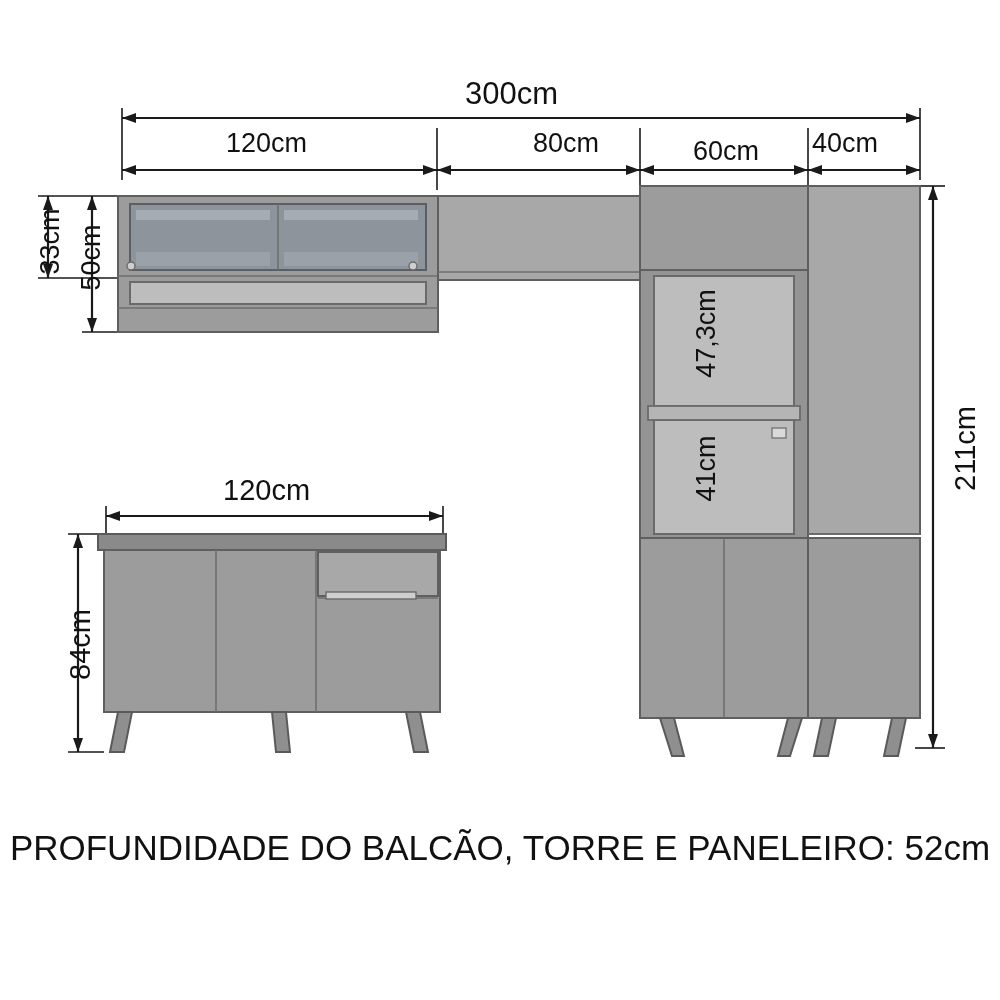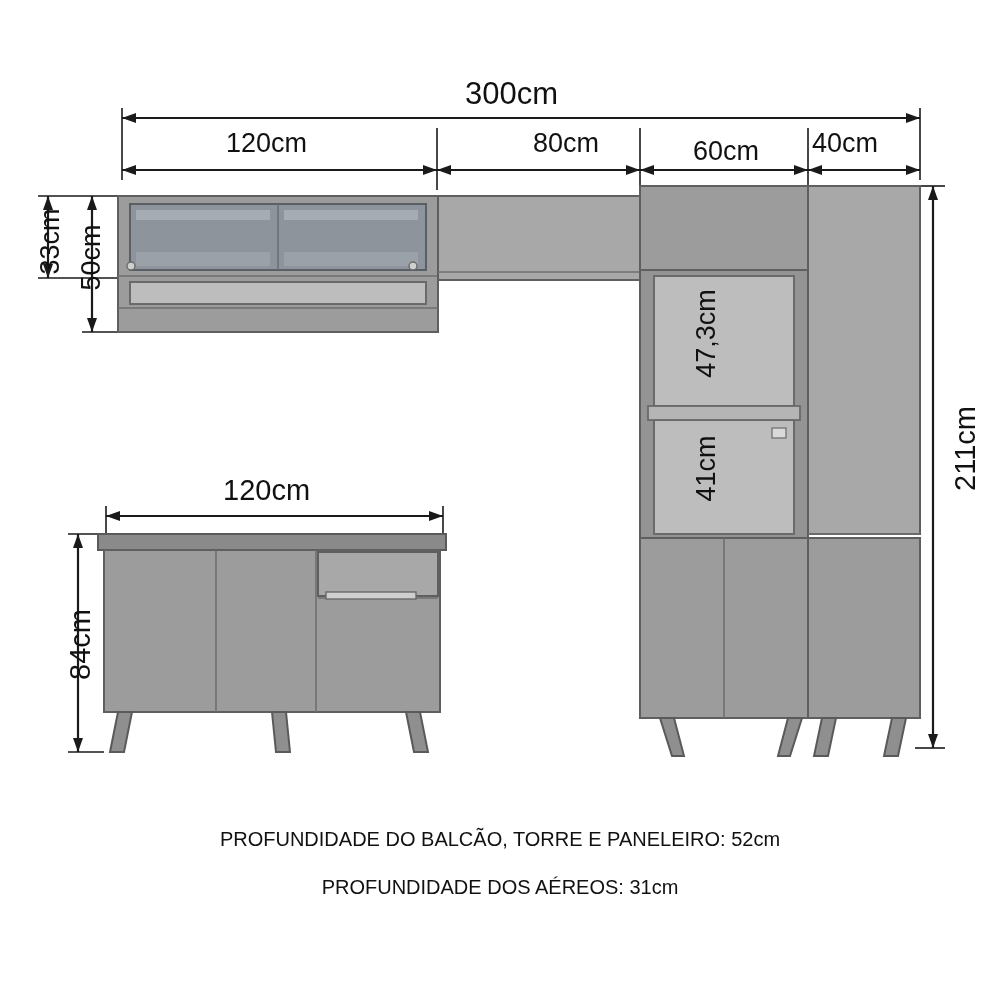--- a/index.html
+++ b/index.html
@@ -26,21 +26,21 @@
     white-space: nowrap;
     letter-spacing: 0px;
   }
   .dim-label.vert {
     transform-origin: center center;
   }
   .caption {
     position: absolute;
     width: 1000px;
     text-align: center;
-    font-size: 20px;
+    font-size: 35px;
     color: #111;
     white-space: nowrap;
   }
   svg { position: absolute; left: 0; top: 0; }
   .ln { stroke: #1a1a1a; stroke-width: 2.2; fill: none; }
   .ln-thin { stroke: #1a1a1a; stroke-width: 1.6; fill: none; }
   .body-fill { fill: #9c9c9c; stroke: #5f5f5f; stroke-width: 2; }
   .body-fill-d { fill: #949494; stroke: #5f5f5f; stroke-width: 2; }
   .body-fill-l { fill: #a8a8a8; stroke: #5f5f5f; stroke-width: 2; }
   .top-fill { fill: #8a8a8a; stroke: #5a5a5a; stroke-width: 2; }
@@ -224,15 +224,14 @@
   <div class="dim-label vert" style="left:905px; top:432px; width:120px; text-align:center; transform:rotate(-90deg); font-size:29px;">211cm</div>
 
   <div class="dim-label vert" style="left:20px; top:628px; width:120px; text-align:center; transform:rotate(-90deg); font-size:29px;">84cm</div>
 
   <div class="dim-label vert" style="left:631px; top:318px; width:150px; text-align:center; transform:rotate(-90deg);">47,3cm</div>
   <div class="dim-label vert" style="left:646px; top:453px; width:120px; text-align:center; transform:rotate(-90deg);">41cm</div>
 
   <div class="dim-label" style="left:223px; top:474px; font-size:29px;">120cm</div>
 
   <div class="caption" style="top:828px;">PROFUNDIDADE DO BALCÃO, TORRE E PANELEIRO: 52cm</div>
-  <div class="caption" style="top:876px;">PROFUNDIDADE DOS AÉREOS: 31cm</div>
 
 </div>
 
 </body></html>

